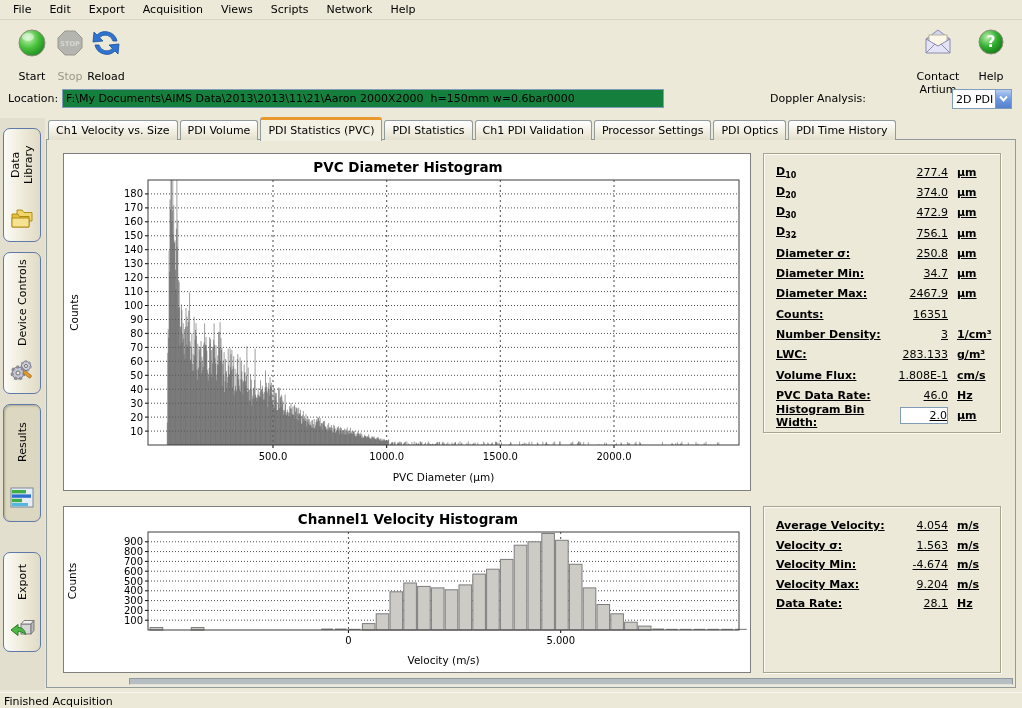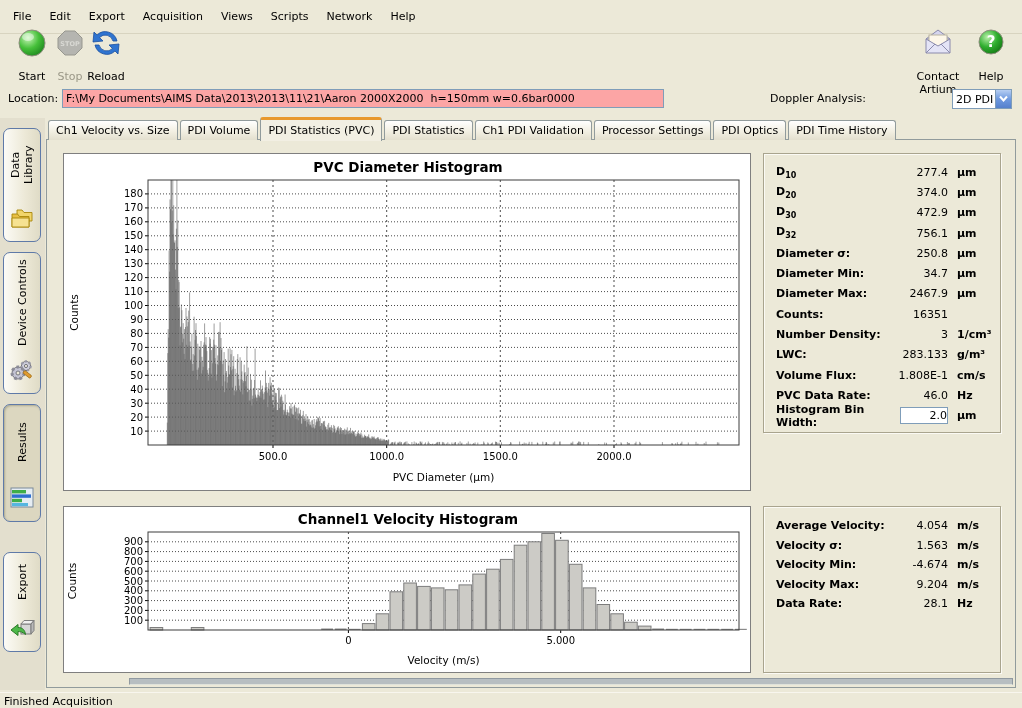--- a/index.html
+++ b/index.html
@@ -1,33 +1,33 @@
 <!DOCTYPE html>
 <html><head>
 <meta charset="utf-8">
 <style>
   html,body{margin:0;padding:0;background:#9a9a9a;}
   *{box-sizing:border-box;}
   #window{position:relative;width:1022px;height:708px;background:#ece9d8;
     font-family:"DejaVu Sans","Liberation Sans",sans-serif;font-size:11px;color:#000;overflow:hidden;}
   
-  #menubar{position:absolute;left:0;top:0;right:0;height:34px;display:flex;align-items:center;
+  #menubar{position:absolute;left:0;top:0;right:0;height:20px;display:flex;align-items:center;
     padding-left:4px;border-bottom:1px solid #d8d4c0;background:#ece9d8;}
   .menu-item{padding:2px 9px;cursor:default;}
   
   #toolbar{position:absolute;left:0;top:20px;right:0;height:64px;}
   .tool{position:absolute;top:7px;width:52px;text-align:center;}
   .tool .ticon{display:block;height:34px;}
   .tool .tlabel{display:block;margin-top:9px;font-size:11px;}
   .tool.disabled .tlabel{color:#9b9888;}
   
   #locrow{position:absolute;left:0;top:88px;right:0;height:24px;}
   #loc-label{position:absolute;left:8px;top:4px;}
   #loc-field{position:absolute;left:62px;top:1px;width:602px;height:19px;border:1px solid #7f9db9;
-    background:#fca5a5;font:11px "DejaVu Sans","Liberation Sans",sans-serif;padding:1px 3px;}
+    background:#15803d;font:11px "DejaVu Sans","Liberation Sans",sans-serif;padding:1px 3px;}
   #dop-label{position:absolute;left:770px;top:4px;}
   #dropdown{position:absolute;left:952px;top:1px;width:60px;height:20px;border:1px solid #7f9db9;background:#fff;}
   #dropdown .dval{position:absolute;left:3px;top:3px;}
   #dropdown .dbtn{position:absolute;right:0;top:0;width:16px;height:18px;
     background:linear-gradient(#b6cef2,#6f9ae0 50%,#5580cc);border-left:1px solid #7f9db9;}
   #dropdown .dbtn svg{display:block;margin:5px auto 0;}
   
   #sidebar{position:absolute;left:0;top:118px;width:45px;bottom:18px;background:#e3dfce;}
   .side-tab{position:absolute;left:3px;width:38px;border:1px solid #5f7aa8;border-radius:7px;
     background:linear-gradient(90deg,#fcfbf6,#ece8d6 60%,#dfdbc6);display:flex;flex-direction:column;align-items:center;}
@@ -39,21 +39,21 @@
   .tab{height:20px;padding:3px 7px 2px;margin-right:2px;border:1px solid #919b9c;border-bottom:none;
     border-radius:3px 3px 0 0;background:linear-gradient(#ffffff,#f2efe2 55%,#e3dfce);white-space:nowrap;cursor:default;}
   .tab.active{height:24px;padding-top:4px;border-top:3px solid #e8982c;background:#f2efe3;
     margin-bottom:-1px;position:relative;z-index:4;}
   
   #page{position:absolute;left:46px;top:139px;width:970px;height:549px;border:1px solid #919b9c;background:#ece9d8;}
   .chart-panel{position:absolute;background:#fff;border:1px solid #7f7f7f;}
   #chart1{left:16px;top:13px;width:688px;height:338px;}
   #chart2{left:16px;top:366px;width:688px;height:167px;}
   .stats-panel{position:absolute;background:#ece9d8;border:1px solid #a9a48e;
-    box-shadow:inset 1px 1px 0 #fbfaf4, 1px 1px 0 #fbfaf4;padding:8px 10px 0 12px;}
+    box-shadow:inset 1px 1px 0 #fbfaf4, 1px 1px 0 #fbfaf4;padding:8px 10px 0 12px;text-decoration:underline;}
   #stats1{left:716px;top:13px;width:238px;height:280px;}
   #stats2{left:716px;top:366px;width:238px;height:167px;padding-top:9px;}
   .srow{display:flex;align-items:center;}
   #stats1 .srow{height:20.3px;}
   #stats2 .srow{height:19.5px;}
   .slabel{flex:1;font-weight:bold;}
   .slabel sub{font-size:8px;font-weight:bold;}
   .sval{text-align:right;}
   #stats1 .sval{width:66px;}
   #stats2 .sval{width:50px;}

